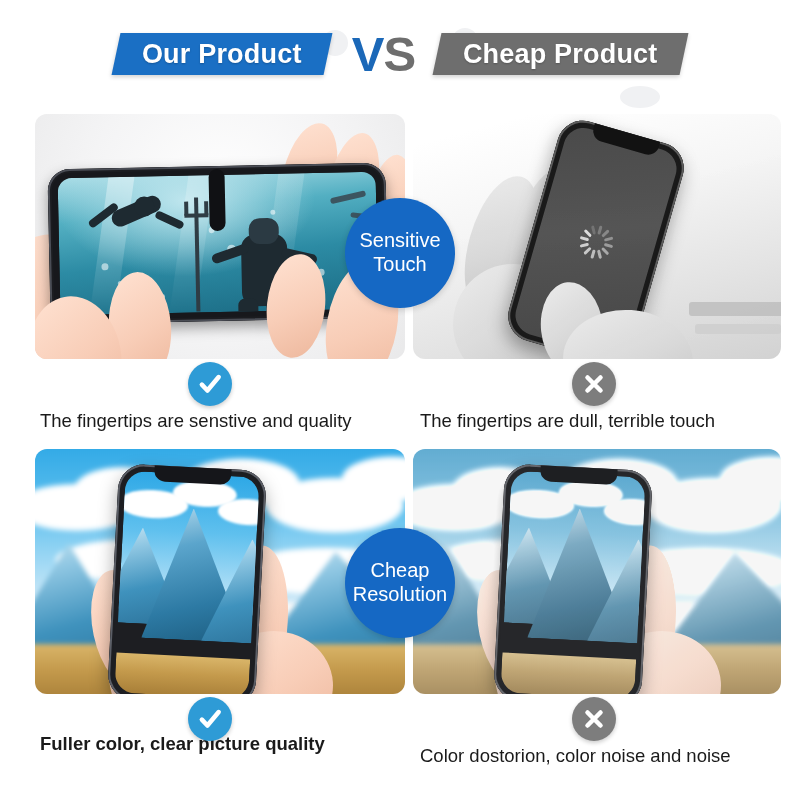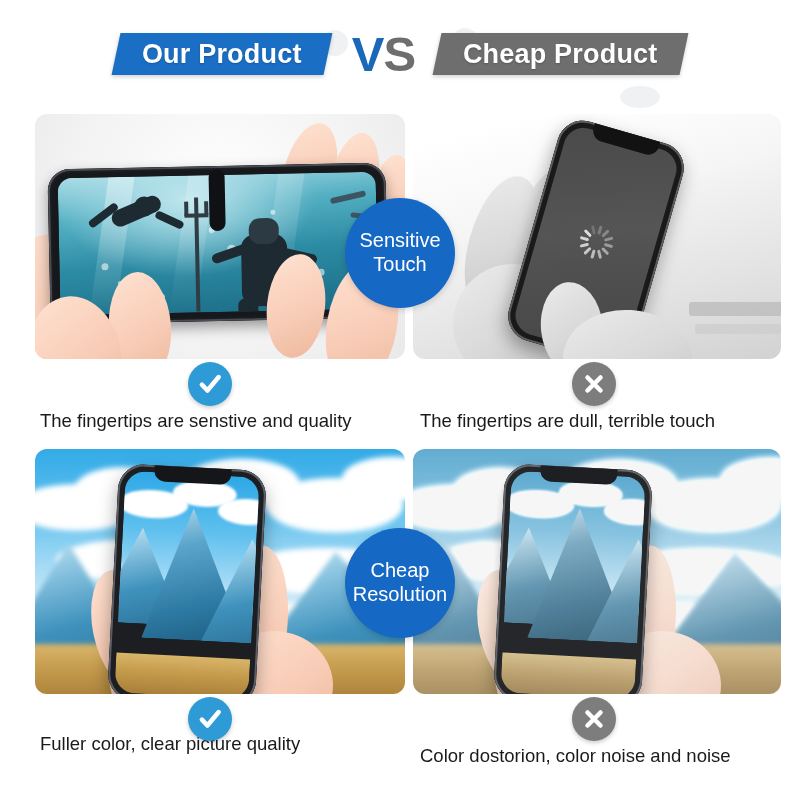--- a/index.html
+++ b/index.html
@@ -223,21 +223,21 @@
 
   
   .caption {
     position:absolute;
     font-size:18.5px;
     color:#1a1a1a;
     white-space:nowrap;
   }
   .c-tl { left:40px;  top:410px; }
   .c-tr { left:420px; top:410px; }
-  .c-bl { left:40px;  top:733px; }
+  .c-bl { left:40px;  top:733px;font-weight:bold; }
   .c-br { left:420px; top:745px; }
 </style>
 </head>
 <body>
 
 <div class="header">
   <div class="wm" style="left:322px; top:30px; width:26px; height:26px;"></div>
   <div class="wm" style="left:452px; top:28px; width:26px; height:26px;"></div>
   <div class="wm" style="left:620px; top:86px; width:40px; height:22px;"></div>
 

